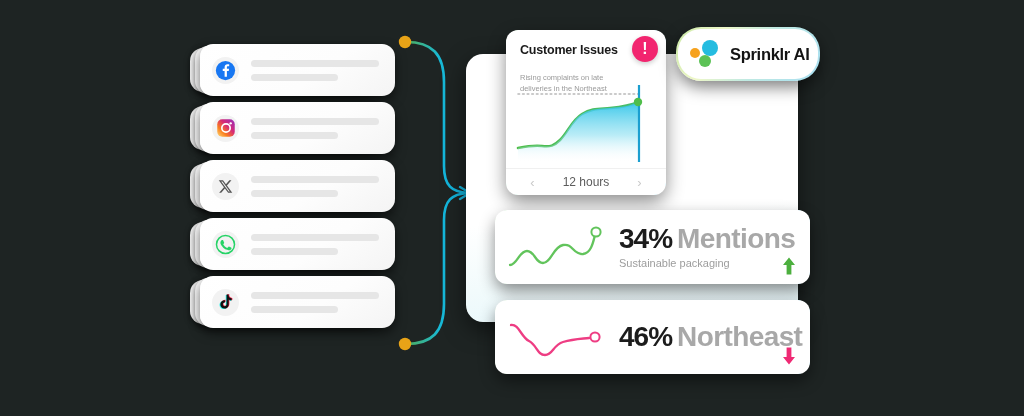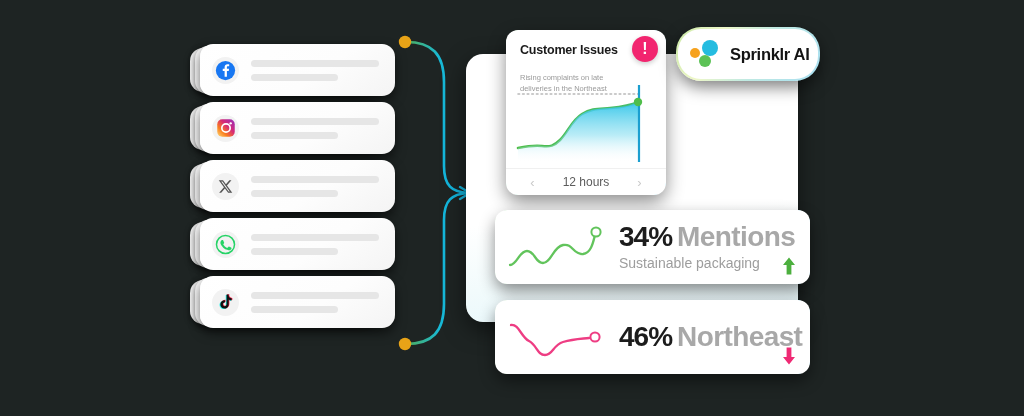--- a/index.html
+++ b/index.html
@@ -103,21 +103,21 @@
   .metric-inner { display:flex; align-items:center; padding:0 10px; }
   .metric-spark { width:110px; height:52px; flex:none; }
   .metric-text { flex:1; padding-left:4px; }
   .metric-headline { line-height:1; white-space:nowrap; }
   .metric-headline .pct {
     font-size:28px; font-weight:bold; color:#1c1c1c; letter-spacing:-1px;
   }
   .metric-headline .lbl {
     font-size:28px; font-weight:bold; color:#a8a8a8; letter-spacing:-.6px; margin-left:5px;
   }
-  .metric-desc { font-size:14px; color:#9d9d9d; margin-top:4px; }
+  .metric-desc { font-size:11px; color:#9d9d9d; margin-top:4px; }
   .trend { position:absolute; right:14px; bottom:8px; width:14px; height:20px; }
 
   
   .ai-badge {
     position:absolute; left:676px; top:27px; width:144px; height:54px;
     border-radius:25px; padding:2px;
     background:linear-gradient(120deg,#c9e8a6 0%,#eef7c8 28%,#bfe9e2 58%,#a9dff2 100%);
     box-shadow:0 6px 16px rgba(0,0,0,.5);
   }
   .ai-badge-inner {

